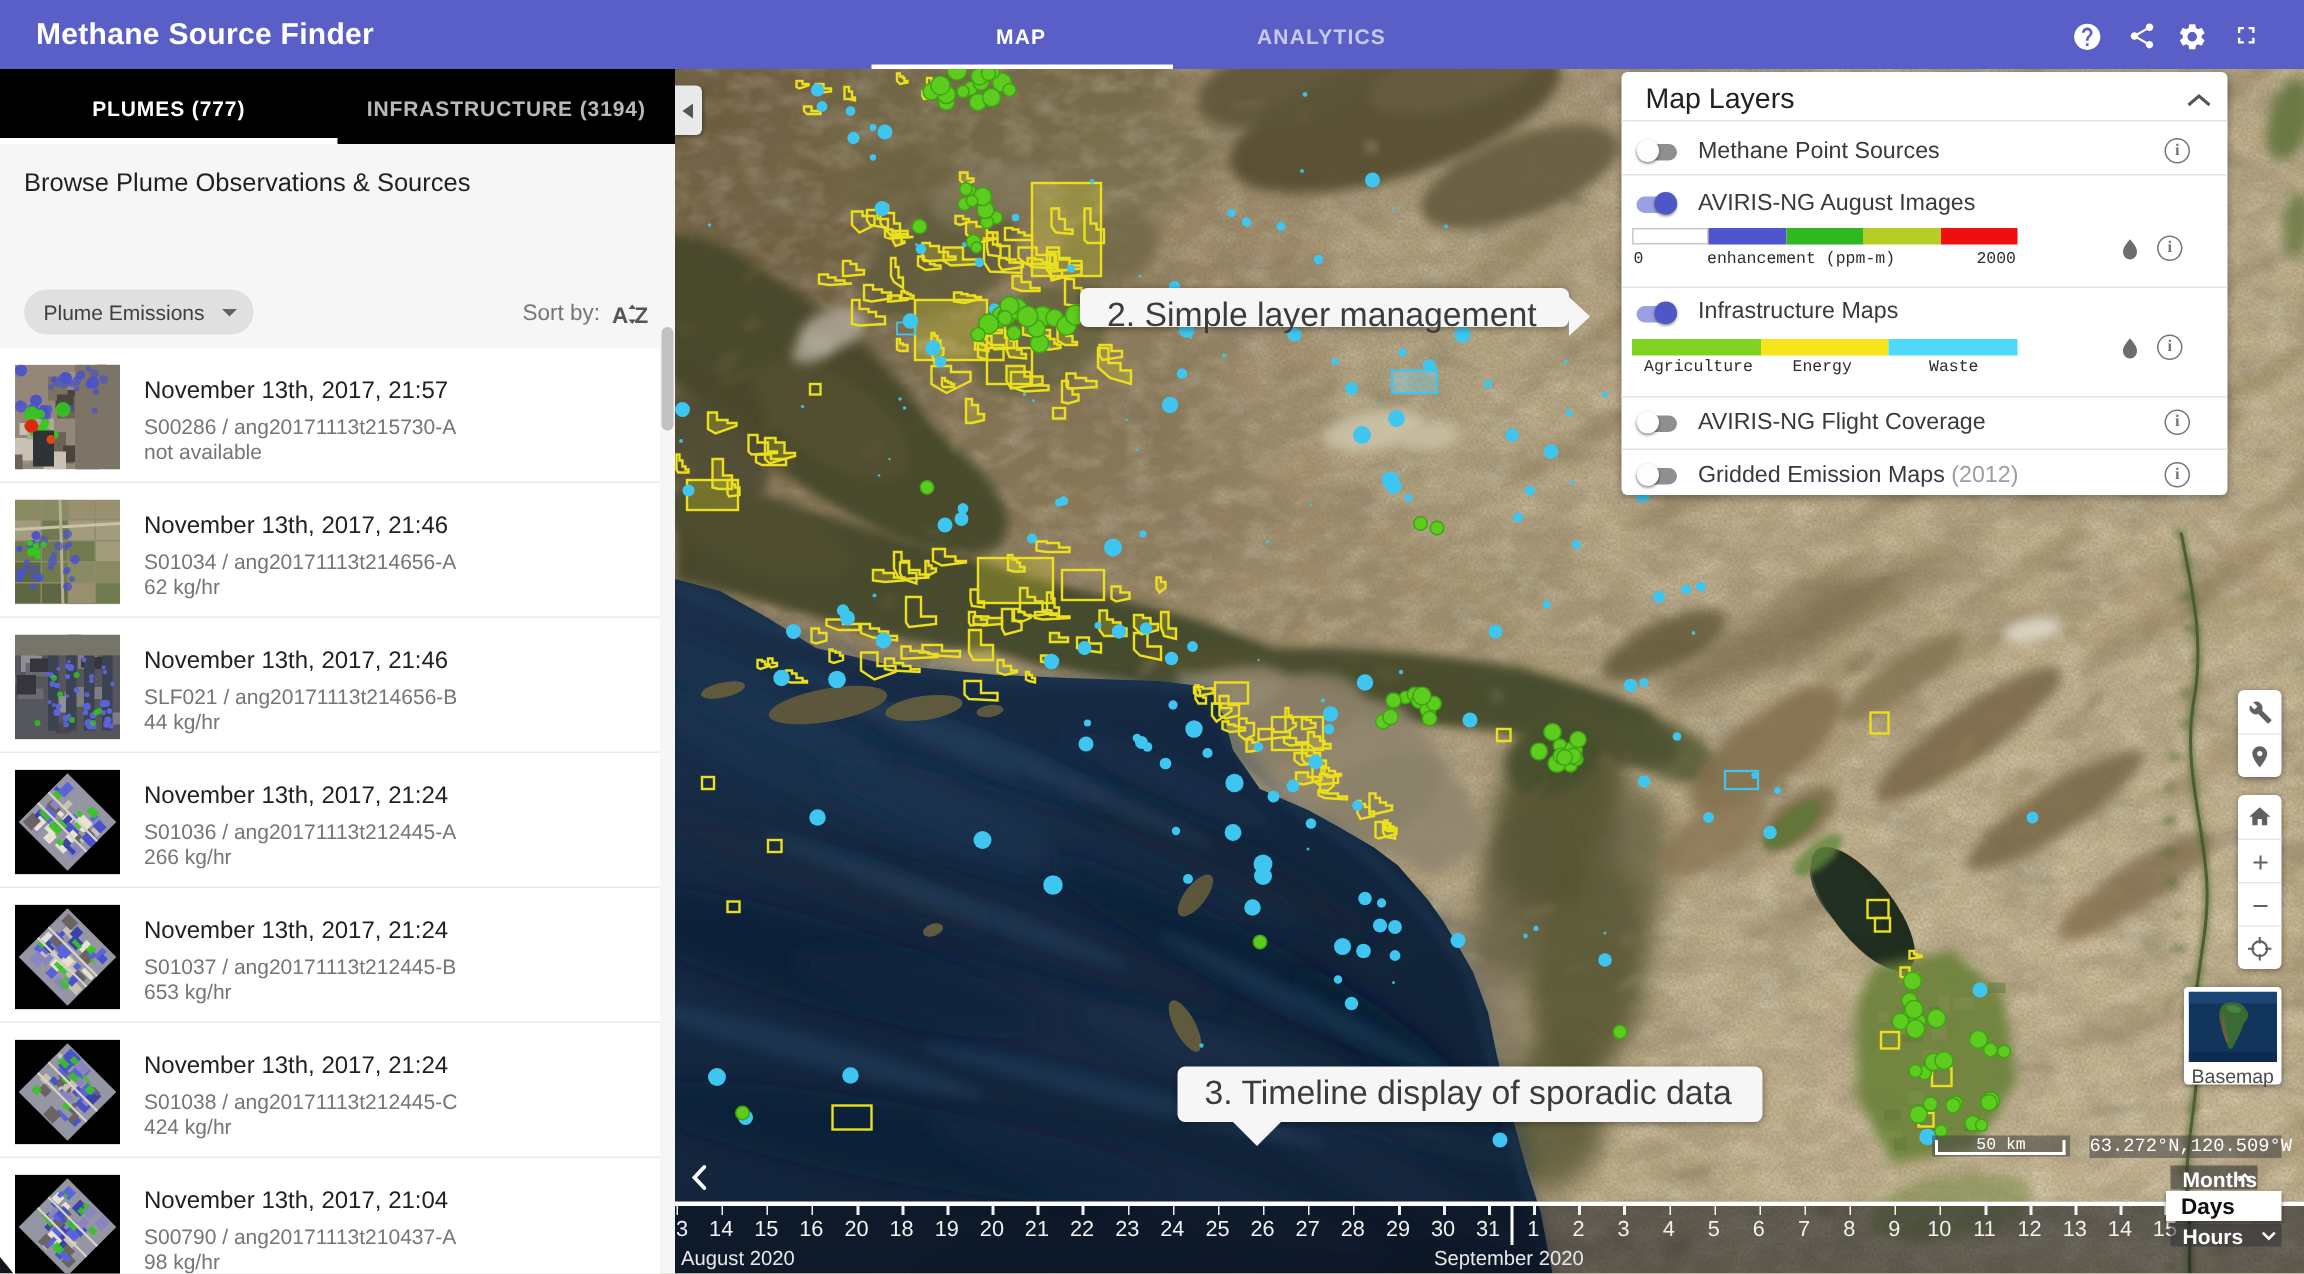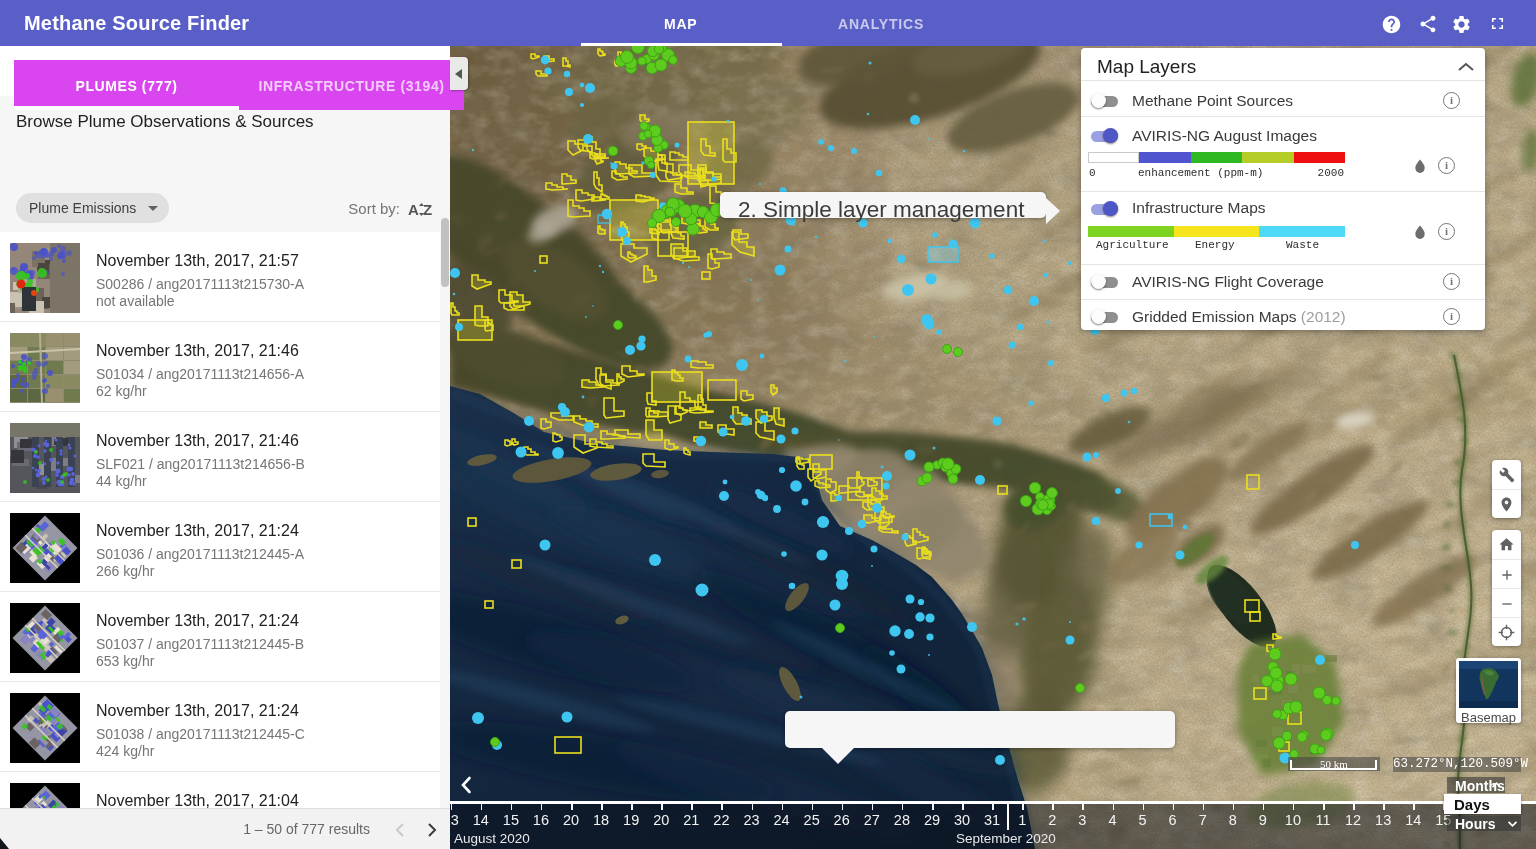--- a/index.html
+++ b/index.html
@@ -11,21 +11,21 @@
 
   
   #header { position:absolute; left:0; top:0; width:1536px; height:46px; background:#5a5fc8; z-index:30; }
   #header .title { position:absolute; left:24px; top:12px; font-size:20px; font-weight:bold; color:#fff; letter-spacing:0.2px; }
   #header .tab { position:absolute; top:16px; font-size:14px; font-weight:bold; letter-spacing:0.8px; color:#fff; }
   #header .tab.dim { color:rgba(255,255,255,0.66); }
   #header .ul { position:absolute; left:581px; top:43px; width:201px; height:3px; background:#fff; }
   .hicon { position:absolute; top:14px; }
 
   
-  #tabbar { position:absolute; left:14px; top:46px; width:450px; height:50px; background:#d946ef; z-index:25;margin-top:14px; }
+  #tabbar { position:absolute; left:0; top:46px; width:450px; height:50px; background:#000000; z-index:25; }
   #tabbar .t { position:absolute; top:18px; width:225px; text-align:center; font-size:14px; font-weight:bold; letter-spacing:0.6px; color:#fff; }
   #tabbar .t.dim { color:rgba(255,255,255,0.72); }
   #tabbar .ink { position:absolute; left:0; top:46px; width:225px; height:4px; background:#fff; }
   #side { position:absolute; left:0; top:96px; width:450px; height:753px; background:#f6f6f6; z-index:20; }
   #side h1 { font-size:17px; font-weight:400; color:#1f1f1f; position:absolute; }
   #search { position:absolute; z-index:21; left:16px; top:142px; width:418px; height:39px; background:#fff; border:1px solid #dcdcdc; border-radius:4px; }
   #search .ph { position:absolute; left:54px; top:10px; font-size:16px; color:#9aa0a6; }
   #chip { position:absolute; z-index:21; left:16px; top:193px; width:153px; height:30px; background:#e0e0e0; border-radius:15px; }
   #chip span { position:absolute; left:13px; top:7px; font-size:14px; color:#3c4043; }
   #chip .car { position:absolute; right:11px; top:13px; width:0; height:0; border-left:5px solid transparent; border-right:5px solid transparent; border-top:5px solid #5f6368; }
@@ -70,21 +70,21 @@
   .ctl + .ctl { border-top:1px solid #e8e8e8; }
 
   
   #basemap { position:absolute; left:1456px; top:658px; width:65px; height:65px; background:#fff; border-radius:3px; box-shadow:0 1px 4px rgba(0,0,0,0.4); z-index:16; }
   #basemap .im { position:absolute; left:3px; top:3px; width:59px; height:47px; overflow:hidden; }
   #basemap .lb { position:absolute; left:0; top:52px; width:65px; text-align:center; font-size:13px; color:#4a4a4a; }
 
   
   #scalebar { position:absolute; left:1288px; top:757px; width:92px; height:14px; background:rgba(68,68,68,0.55); z-index:14; }
   #scalebar .br { position:absolute; left:2px; top:3px; width:87px; height:10px; border-left:2px solid #fff; border-right:2px solid #fff; border-bottom:2px solid #fff; }
-  #scalebar .tx { position:absolute; left:0; top:1px; width:92px; text-align:center; font-family:Liberation Serif, serif; font-size:11px; color:#fff; }
+  #scalebar .tx { position:absolute; left:0; top:1px; width:92px; text-align:center; font-family:Liberation Mono, monospace; font-size:11px; color:#fff; }
   #coords { position:absolute; left:1393px; top:757px; width:128px; height:15px; background:rgba(68,68,68,0.55); color:#fff; font-family:"Liberation Mono",monospace; font-size:12.5px; text-align:center; line-height:15px; z-index:14; }
   .mdh { position:absolute; z-index:17; font-weight:bold; font-size:14px; }
   #mMonths { left:1447px; top:777px; width:58px; height:16px; background:rgba(55,55,55,0.6); color:#fff; }
   #mDays   { left:1444px; top:794px; width:77px; height:20px; background:#fff; color:#101010; box-shadow:0 1px 3px rgba(0,0,0,0.4); font-size:15px; }
   #mHours  { left:1447px; top:816px; width:74px; height:15px; background:rgba(55,55,55,0.6); color:#fff; }
 
   
   #tl { position:absolute; left:450px; top:801px; width:1086px; height:48px; background:rgba(10,14,24,0.5); z-index:13; }
   #tl .line { position:absolute; left:0; top:0; width:1086px; height:2.5px; background:#fff; }
   .tick { position:absolute; top:2px; width:1.5px; height:7px; background:rgba(255,255,255,0.95); }
@@ -1149,20 +1149,21 @@
   </div>
   <div id="backchev"><svg width="22" height="22" viewBox="0 0 22 22">
         <path d="M13.5 4 L7 11 L13.5 18" stroke="#fff" stroke-width="2.6" fill="none" stroke-linecap="round"></path>
       </svg></div>
 
   <div class="callout" style="left:720px; top:192px; width:326px; height:26px;">
     <span style="position:absolute;left:18px;top:5px;">2. Simple layer management</span>
     <div class="arrow" style="right:-14px;top:6px;border-top:13px solid transparent;border-bottom:13px solid transparent;border-left:14px solid #f6f6f6;"></div>
   </div>
   <div class="callout" style="left:785px; top:711px; width:390px; height:37px;">
+    <span style="position:absolute;left:18px;top:5px;">3. Timeline display of sporadic data</span>
     <div class="arrow" style="left:36px;bottom:-16px;border-left:17px solid transparent;border-right:17px solid transparent;border-top:17px solid #f6f6f6;"></div>
   </div>
 
   <div id="layers">
     <div class="hd">Map Layers</div>
     <svg style="position:absolute;left:376px;top:13px" width="18" height="12" viewBox="0 0 18 12">
         <path d="M2 9 L9 3 L16 9" stroke="#555" stroke-width="2" fill="none"></path>
       </svg>
     <div class="dv" style="top:32px"></div>
     <div class="sw off" style="top:46px">
@@ -1786,28 +1787,19 @@
               <rect x="37" y="47" width="7" height="5" fill="#35c520" fill-opacity="0.9"></rect>
               <rect x="46" y="23" width="5" height="4" fill="#35c520" fill-opacity="0.9"></rect>
               <path d="M12 30 L58 30 M12 40 L58 40" stroke="#d8d2c2" stroke-width="1.5"></path>
             </g>
           </svg></div>
         <div class="t1">November 13th, 2017, 21:04</div>
         <div class="t2">S00790 / ang20171113t210437-A</div>
         <div class="t3">98 kg/hr</div>
       </div>
     </div>
-  <div id="pgfoot">
-    <div class="txt">1 – 50 of 777 results</div>
-    <svg style="position:absolute;left:393px;top:13px" width="16" height="16" viewBox="0 0 16 16">
-        <path d="M10 2 L4 8 L10 14" stroke="#c9c9c9" stroke-width="2" fill="none"></path>
-      </svg>
-    <svg style="position:absolute;left:423px;top:13px" width="16" height="16" viewBox="0 0 16 16">
-        <path d="M6 2 L12 8 L6 14" stroke="#3c3c3c" stroke-width="2" fill="none"></path>
-      </svg>
-  </div>
   <div id="sbtrack">
       <div id="sbthumb"></div>
     </div>
   <div id="handle"></div>
   <div style="position:absolute;left:0;top:838px;width:0;height:0;border-bottom:11px solid #14161f;border-right:9px solid transparent;z-index:23;"></div>
 
 </div>
 
 </body></html>

